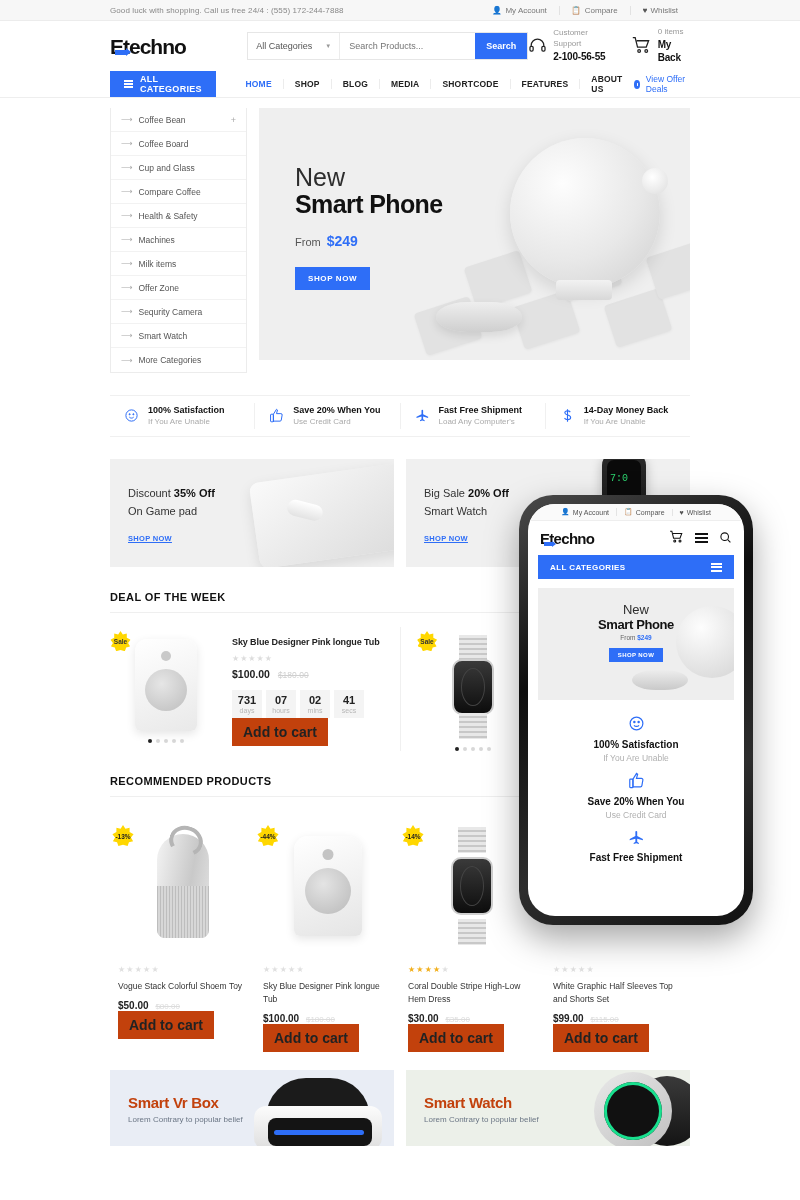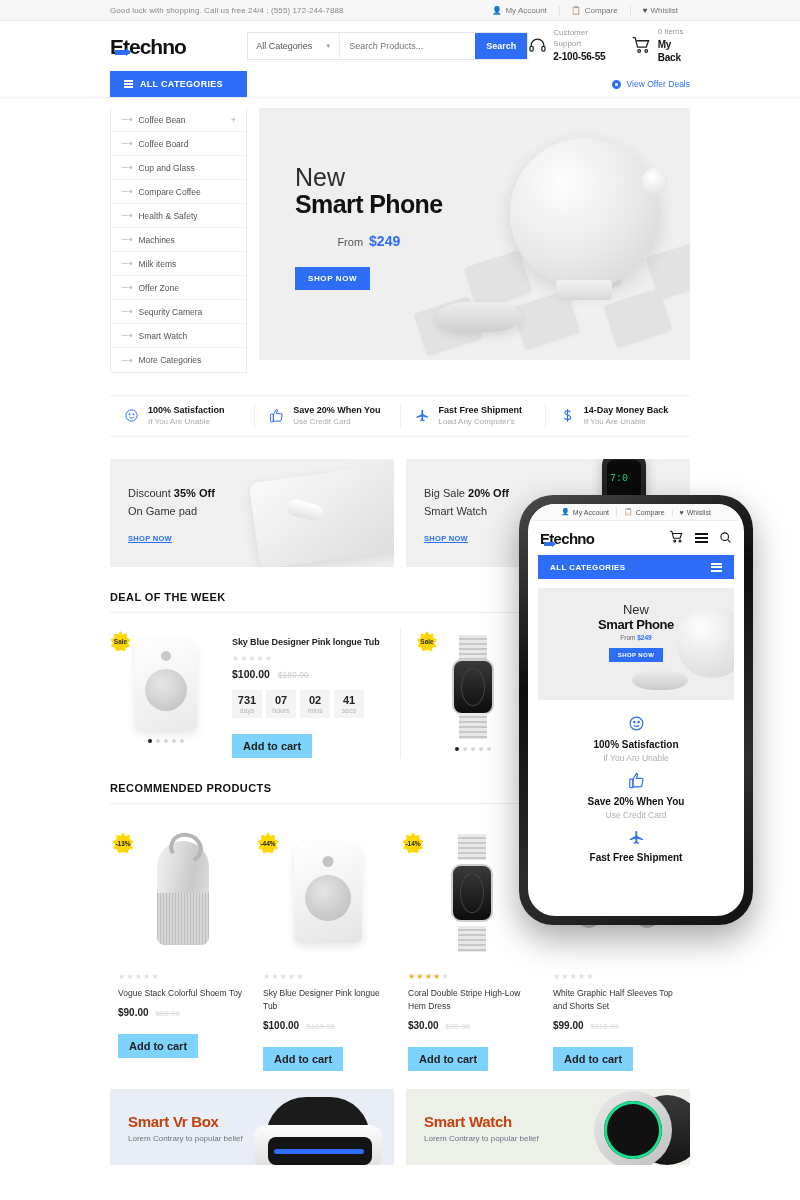--- a/index.html
+++ b/index.html
@@ -138,21 +138,21 @@
   }
   .mini-puck {
     position: absolute; right: 168px; bottom: 28px; width: 86px; height: 30px;
     border-radius: 50%/70%;
     background: linear-gradient(#eeeeee,#cfcfcf);
     box-shadow: 0 4px 10px rgba(0,0,0,.1);
   }
   .hero-text { position: absolute; left: 36px; top: 56px; }
   .hero-new { font-size: 25px; color: #2d2d2d; font-weight: 300; line-height: 1.05; }
   .hero-title { font-size: 25px; color: #111; font-weight: bold; line-height: 1.15; letter-spacing: -.6px; }
-  .hero-from { margin-top: 14px; font-size: 11px; color: #555; text-align: center; }
+  .hero-from { margin-top: 14px; font-size: 11px; color: #555; }
   .hero-price { color: #2e6ef7; font-size: 14px; font-weight: bold; margin-left: 6px; }
   .hero-btn {
     margin-top: 18px; display: inline-block; background: #2e6ef7; color: #fff;
     font-size: 8px; font-weight: bold; padding: 7px 13px; letter-spacing: .6px;
   }
 
   
   .features {
     margin: 22px 110px 0; display: flex; align-items: center;
     border-top: 1px solid #f0f0f0; border-bottom: 1px solid #f0f0f0; height: 42px;
@@ -256,22 +256,22 @@
   .price-row { font-size: 10.5px; font-weight: bold; color: #222; }
   .price-old { font-size: 8.5px; color: #cfcfcf; font-weight: normal; text-decoration: line-through; margin-left: 5px; }
   .deal-desc { margin-top: 7px; font-size: 8.5px; color: #b5b5b5; line-height: 1.75; width: 128px; }
   .countdown { display: flex; gap: 4px; margin-top: 10px; }
   .cd {
     background: #f4f4f4; width: 30px; padding: 4px 0 4px; text-align: center;
   }
   .cd-n { font-size: 11px; font-weight: bold; color: #222; line-height: 1.2; }
   .cd-l { font-size: 7px; color: #b6b6b6; }
   .add-cart {
-    margin-top: 16px; display: inline-block; background: #7dd3fc; color: #222;
-    font-size: 11px; font-weight: bold; padding: 6px 11px; border: none;
+    margin-top: 0; display: inline-block; background: #c2410c; color: #222;
+    font-size: 14px; font-weight: bold; padding: 6px 11px; border: none;
     font-family: "Liberation Sans", sans-serif; cursor: pointer;
   }
 
   
   .grid { margin: 14px 110px 0; display: flex; gap: 0; }
   .card { flex: 1; padding: 0 8px; position: relative; }
   .disc-badge {
     position: absolute; left: 2px; top: 14px; width: 22px; height: 22px; z-index: 3;
     background: #ffd700; color: #222; font-size: 6.5px; font-weight: bold;
     display: flex; align-items: center; justify-content: center;
@@ -488,20 +488,29 @@
   </div>
 
   <div class="navbar">
     <div class="allcat">
       <span class="burger">
           <i></i>
           <i></i>
           <i></i>
         </span>
       <span>ALL CATEGORIES</span>
+    </div>
+    <div class="nav-links">
+      <a class="nav-link active">HOME</a>
+      <a class="nav-link">SHOP</a>
+      <a class="nav-link">BLOG</a>
+      <a class="nav-link">MEDIA</a>
+      <a class="nav-link">SHORTCODE</a>
+      <a class="nav-link">FEATURES</a>
+      <a class="nav-link">ABOUT US</a>
     </div>
     <div class="offer-deals">
       <span class="gear"></span>
       <span>View Offer Deals</span>
     </div>
   </div>
 
   <div class="hero-row">
     <div class="cat-panel">
       <div class="cat-item">
@@ -717,21 +726,21 @@
     <div class="card">
       <div class="disc-badge">-13%</div>
       <div class="card-img">
         <div class="prod-bottle">
             <span class="prod-handle"></span>
           </div>
       </div>
       <div class="card-stars">★★★★★</div>
       <div class="card-name">Vogue Stack Colorful Shoem Toy</div>
       <div class="card-price">
-        <span>$90.00</span>
+        <span>$50.00</span>
         <span class="old">$80.00</span>
       </div>
       <button class="add-cart">Add to cart</button>
     </div>
 
     <div class="card">
       <div class="disc-badge">-44%</div>
       <div class="card-img">
         <div class="prod-spk"></div>
       </div>

